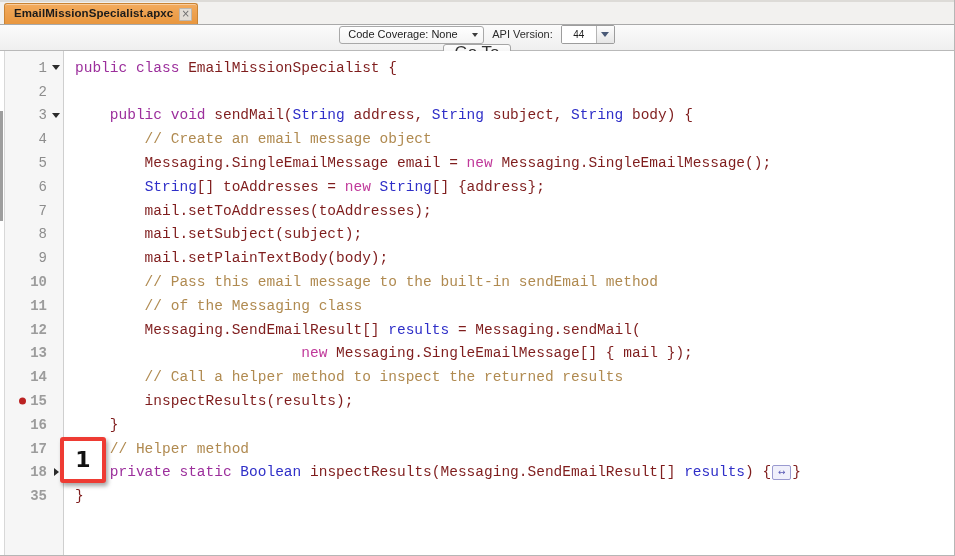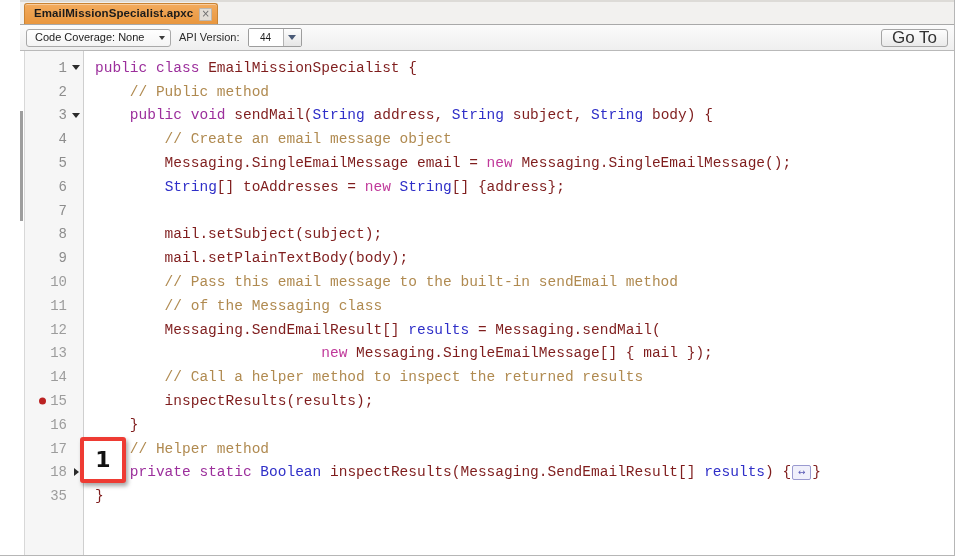--- a/index.html
+++ b/index.html
@@ -17,21 +17,20 @@
 
   .app {
     position: relative;
     width: 955px;
     height: 556px;
     background: #ffffff;
     box-sizing: border-box;
     border-right: 1px solid #b6b6b6;
     border-bottom: 1px solid #b6b6b6;
     overflow: hidden;
-    padding-left: 20px;
   }
 
   
   .tabbar {
     position: relative;
     height: 25px;
     background: #f2f1ef;
     border-bottom: 1px solid #a9a9a9;
     box-sizing: border-box;
     padding-left: 4px;
@@ -88,20 +87,21 @@
   .toolbar {
     position: relative;
     height: 26px;
     background: linear-gradient(180deg, #fbfbfb 0%, #efefef 100%);
     border-bottom: 1px solid #b9b9b9;
     box-sizing: border-box;
     display: flex;
     align-items: center;
     padding: 0 6px;
     gap: 0;
+    flex-direction: column;
   }
   .tb-left {
     display: flex;
     align-items: center;
     gap: 8px;
     flex: 1;
     min-width: 0;
   }
 
   .dropdown-btn {
@@ -245,21 +245,21 @@
   .ln {
     position: relative;
     width: 44px;
     flex: none;
     text-align: right;
     padding-right: 2px;
     color: #8d8d8d;
     font-size: 14px;
     box-sizing: border-box;
   }
-  .ln.dim { color: #9c9c9c; }
+  .ln.dim { color: #9c9c9c; font-weight: bold; }
 
   .fold {
     width: 14px;
     flex: none;
     display: flex;
     align-items: center;
     justify-content: center;
     color: #2f2f2f;
     font-size: 8px;
     line-height: 1;
@@ -372,26 +372,26 @@
     <div class="goto-btn">Go To</div>
   </div>
 
   <div class="editor">
     <div class="editor-left-rail"></div>
 
     <div class="code-area">
       <div class="gutter-bg"></div>
       <div class="lines" id="lines">
           <div class="line"><div class="ln">1</div><div class="fold"><span class="tri-down"></span></div><div class="code"><span class="kw">public</span><span class="plain"> </span><span class="kw">class</span><span class="plain"> EmailMissionSpecialist {</span></div></div>
-          <div class="line"><div class="ln">2</div><div class="fold"></div><div class="code"><span class="cmt">    // Public method</span></div></div>
+          <div class="line"><div class="ln">2</div><div class="fold"></div></div>
           <div class="line"><div class="ln">3</div><div class="fold"><span class="tri-down"></span></div><div class="code"><span class="plain">    </span><span class="kw">public</span><span class="plain"> </span><span class="kw">void</span><span class="plain"> sendMail(</span><span class="type">String</span><span class="plain"> address, </span><span class="type">String</span><span class="plain"> subject, </span><span class="type">String</span><span class="plain"> body) {</span></div></div>
           <div class="line"><div class="ln">4</div><div class="fold"></div><div class="code"><span class="cmt">        // Create an email message object</span></div></div>
           <div class="line"><div class="ln">5</div><div class="fold"></div><div class="code"><span class="plain">        Messaging.SingleEmailMessage email = </span><span class="kw2">new</span><span class="plain"> Messaging.SingleEmailMessage();</span></div></div>
           <div class="line"><div class="ln">6</div><div class="fold"></div><div class="code"><span class="plain">        </span><span class="type">String</span><span class="plain">[] toAddresses = </span><span class="kw2">new</span><span class="plain"> </span><span class="type">String</span><span class="plain">[] {address};</span></div></div>
-          <div class="line"><div class="ln">7</div><div class="fold"></div></div>
+          <div class="line"><div class="ln">7</div><div class="fold"></div><div class="code"><span class="plain">        mail.setToAddresses(toAddresses);</span></div></div>
           <div class="line"><div class="ln">8</div><div class="fold"></div><div class="code"><span class="plain">        mail.setSubject(subject);</span></div></div>
           <div class="line"><div class="ln">9</div><div class="fold"></div><div class="code"><span class="plain">        mail.setPlainTextBody(body);</span></div></div>
           <div class="line"><div class="ln dim">10</div><div class="fold"></div><div class="code"><span class="cmt">        // Pass this email message to the built-in sendEmail method</span></div></div>
           <div class="line"><div class="ln dim">11</div><div class="fold"></div><div class="code"><span class="cmt">        // of the Messaging class</span></div></div>
           <div class="line"><div class="ln dim">12</div><div class="fold"></div><div class="code"><span class="plain">        Messaging.SendEmailResult[] </span><span class="type">results</span><span class="plain"> = Messaging.sendMail(</span></div></div>
           <div class="line"><div class="ln dim">13</div><div class="fold"></div><div class="code"><span class="plain">                          </span><span class="kw2">new</span><span class="plain"> Messaging.SingleEmailMessage[] { mail });</span></div></div>
           <div class="line"><div class="ln dim">14</div><div class="fold"></div><div class="code"><span class="cmt">        // Call a helper method to inspect the returned results</span></div></div>
           <div class="line"><div class="ln dim">15<span class="bp"></span></div><div class="fold"></div><div class="code"><span class="plain">        inspectResults(results);</span></div></div>
           <div class="line"><div class="ln dim">16</div><div class="fold"></div><div class="code"><span class="plain">    }</span></div></div>
           <div class="line"><div class="ln dim">17</div><div class="fold"></div><div class="code"><span class="cmt">    // Helper method</span></div></div>

